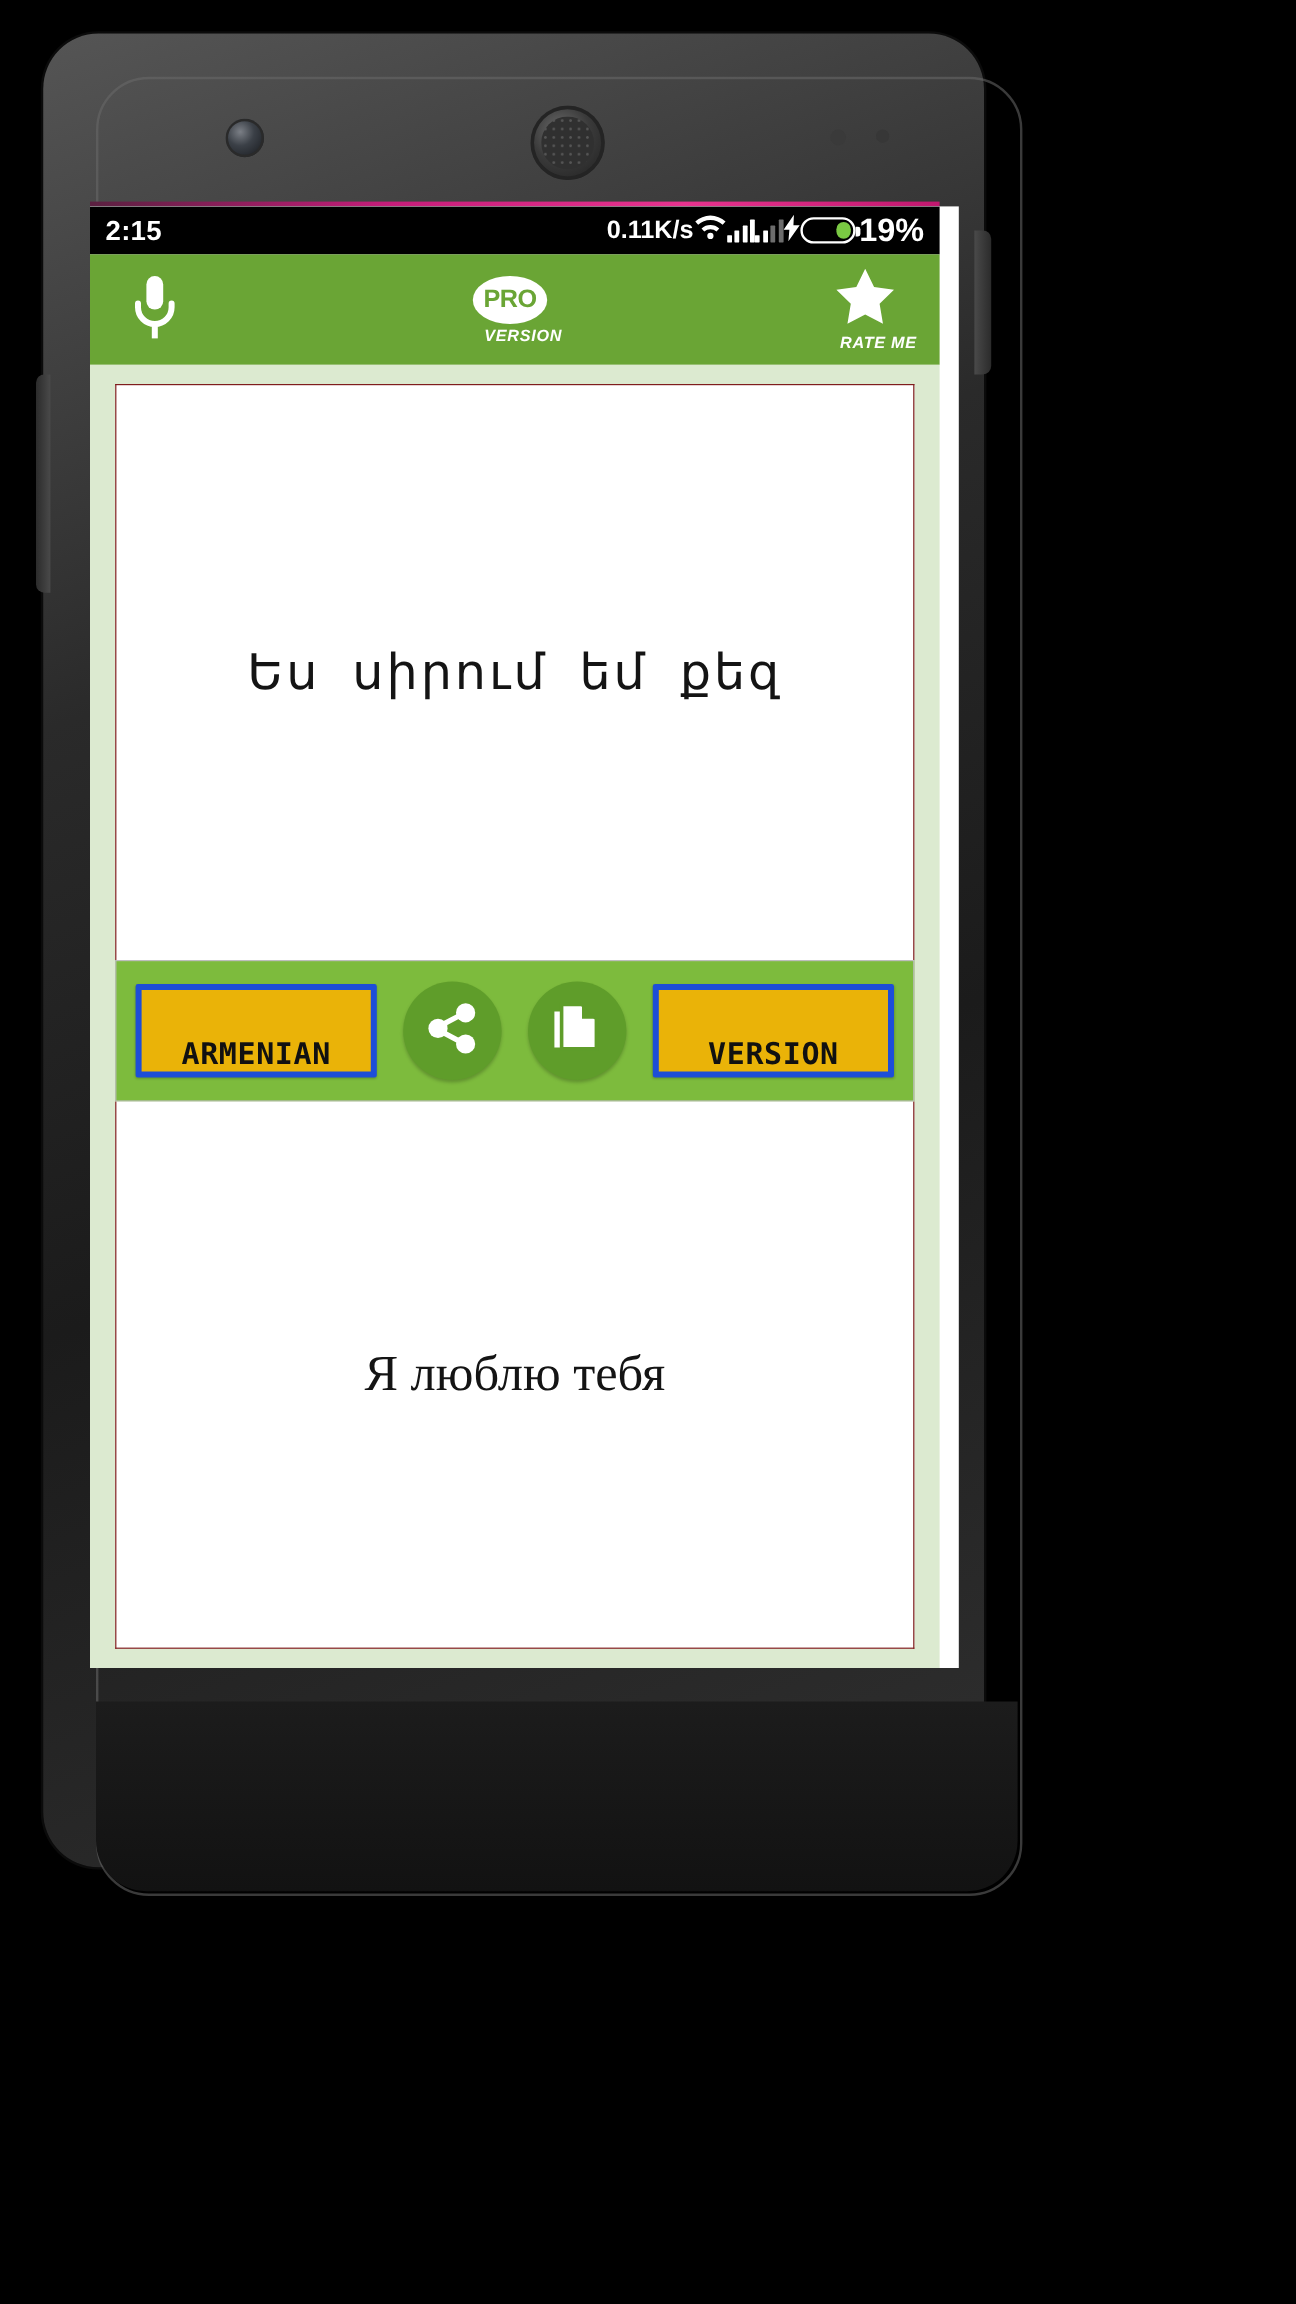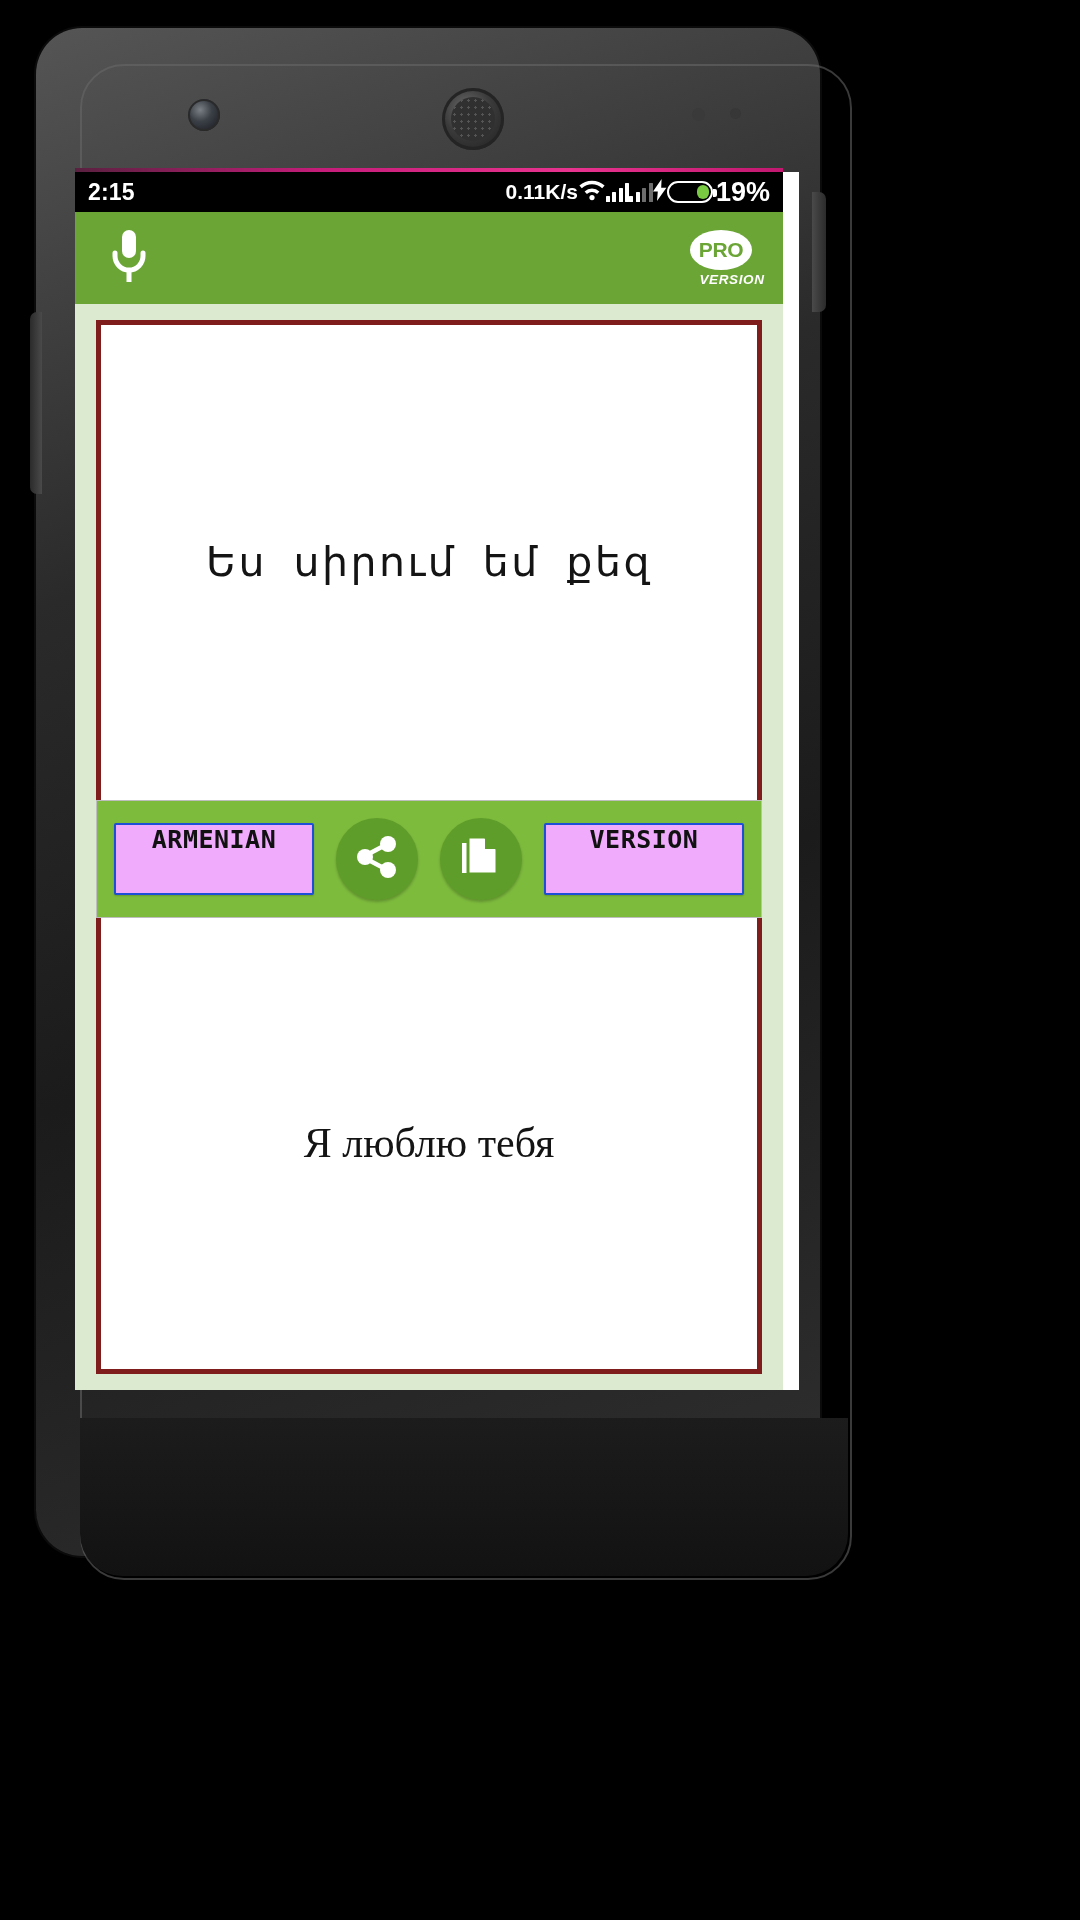--- a/index.html
+++ b/index.html
@@ -100,21 +100,21 @@
     display:flex;align-items:center;justify-content:center;
   }
   .pro-badge span{color:#6aa535;font-size:21px;font-weight:bold;letter-spacing:-.4px;font-style:normal;}
 
   
   .appbody{
     position:absolute;left:0;top:132px;width:708px;height:1086px;
     background:#dcead0;box-sizing:border-box;padding:16px 21px 18px 21px;
   }
   .panel{
-    width:100%;background:#fff;border:5px solid #7f1d1d;box-sizing:border-box;
+    width:100%;background:#fff;border:1px solid #7f1d1d;box-sizing:border-box;
     display:flex;align-items:center;justify-content:center;overflow:hidden;
   }
   .panel-src{height:480px;border-bottom:none;}
   .panel-dst{height:456px;border-top:none;}
 
   .src-text{
     font-family:"DejaVu Sans","Liberation Sans",sans-serif;
     font-size:41px;color:#141414;letter-spacing:2.5px;word-spacing:11px;
     text-align:center;padding:0 24px;line-height:1.3;
   }
@@ -123,22 +123,22 @@
     font-size:42px;color:#141414;text-align:center;padding:0 24px;line-height:1.3;
   }
 
   
   .actionbar{
     width:100%;height:118px;background:#7dbb3d;border:1px solid #bdbdbd;
     box-sizing:border-box;display:flex;align-items:center;justify-content:center;
     gap:22px;padding:0 16px;
   }
   .lang-btn{
-    width:196px;height:68px;background:#f0abfc;border:2px solid #1d4ed8;border-radius:2px;
-    display:flex;align-items:flex-start;justify-content:center;cursor:pointer;
+    width:196px;height:68px;background:#eab308;border:5px solid #1d4ed8;border-radius:2px;
+    display:flex;align-items:flex-end;justify-content:center;cursor:pointer;
     box-shadow:0 1px 2px rgba(0,0,0,.18);
   }
   .lang-btn span{
     font-family:"DejaVu Sans Mono","Liberation Mono",monospace;
     font-size:25px;font-weight:bold;color:#111;letter-spacing:.5px;
   }
   .round-btn{
     width:82px;height:82px;border-radius:50%;background:#5f9d2a;
     display:flex;align-items:center;justify-content:center;cursor:pointer;
     box-shadow:0 2px 3px rgba(0,0,0,.22);flex:0 0 auto;
@@ -226,20 +226,28 @@
         </span>
       </div>
 
       <div class="appbar-item">
         <span class="pro-badge">
           <span>PRO</span>
         </span>
         <span class="appbar-label">VERSION</span>
       </div>
 
+      <div class="appbar-item">
+        <span class="ico">
+          <svg width="50" height="48" viewBox="0 0 50 48">
+            <path d="M25 1l7.4 15.1 16.6 2.4-12 11.7 2.8 16.6L25 39l-14.8 7.8 2.8-16.6-12-11.7 16.6-2.4z" fill="#fff"></path>
+          </svg>
+        </span>
+        <span class="appbar-label">RATE ME</span>
+      </div>
 
     </div>
 
     <div class="appbody">
 
       <div class="panel panel-src">
         <div class="src-text">Ես սիրում եմ քեզ</div>
       </div>
 
       <div class="actionbar">

